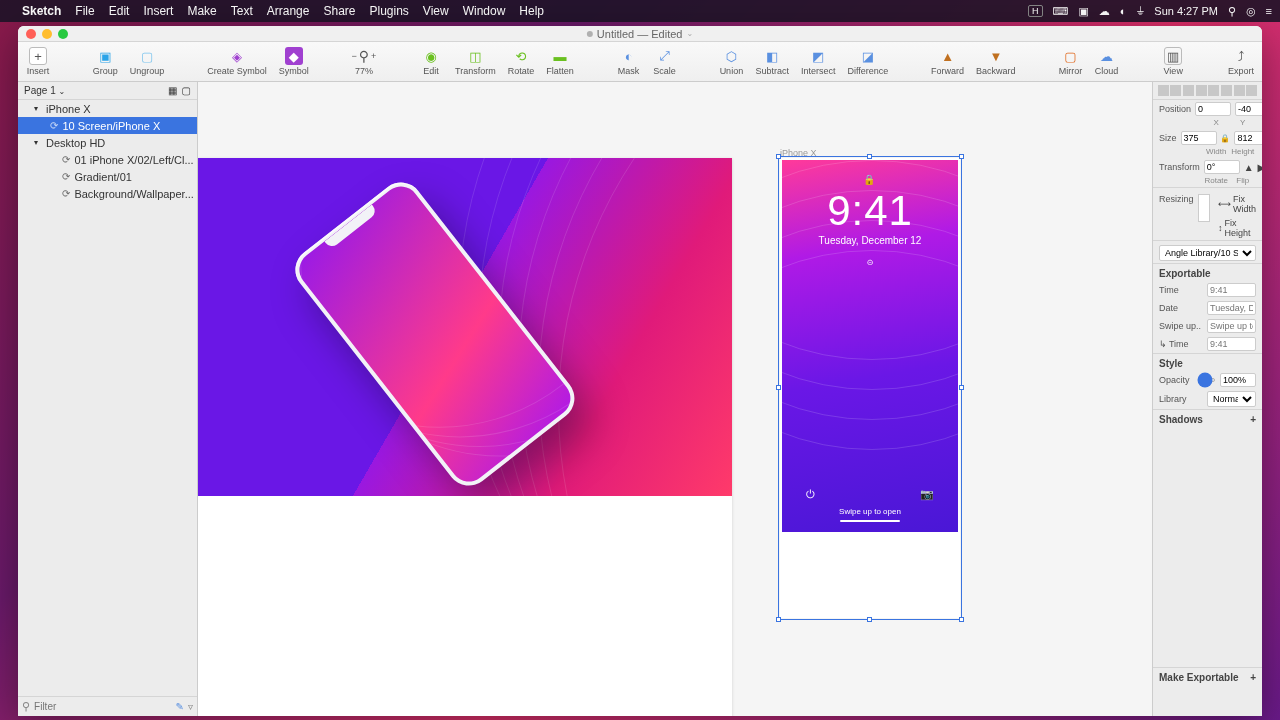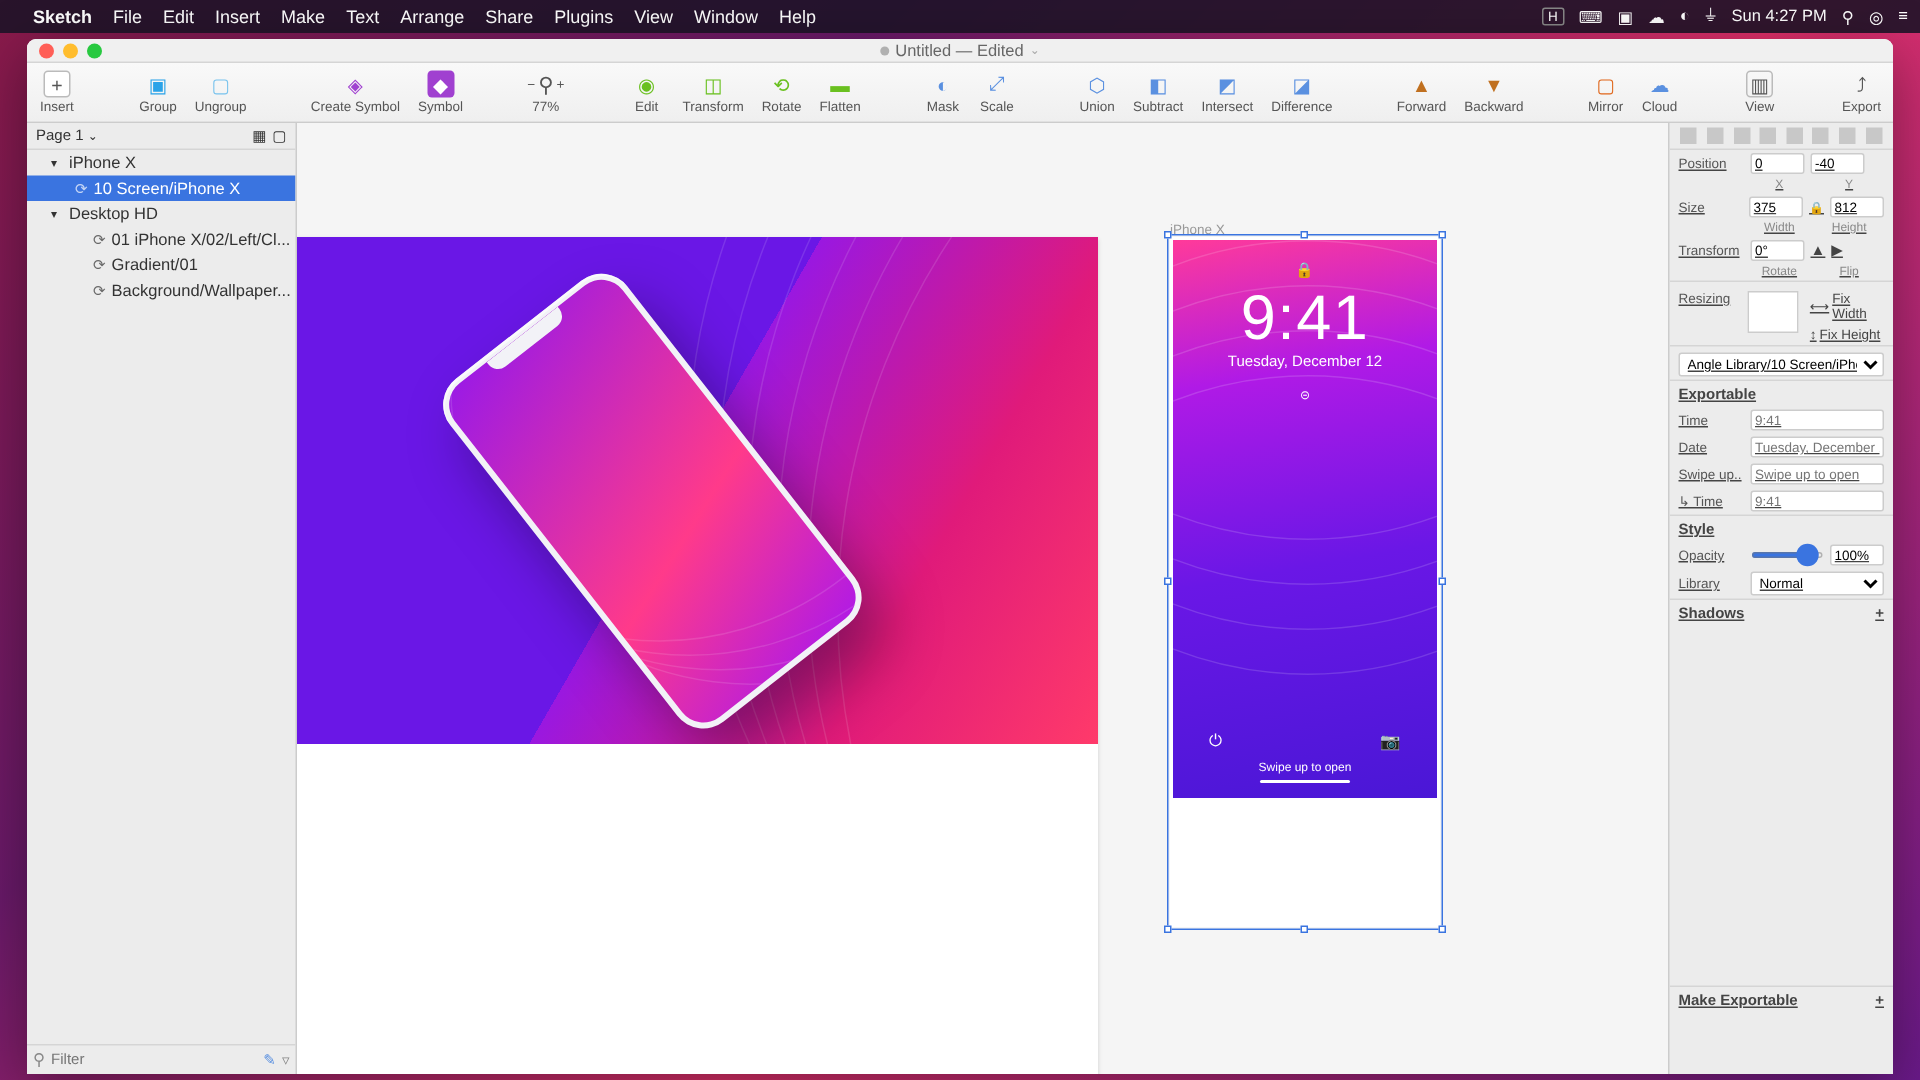--- a/index.html
+++ b/index.html
@@ -58,21 +58,21 @@
 .lockscr { position:absolute; top:2px; left:2px; right:2px; height:372px; background:linear-gradient(170deg,#ff3a9a 0%,#b01ae6 25%,#6a17e6 58%,#4a17d6 100%); overflow:hidden; color:#fff; text-align:center; }
 .lockscr .w { position:absolute; border:1px solid rgba(255,255,255,.15); border-radius:50%; width:500px; height:500px; left:-160px; }
 .ls-lock{margin-top:14px;font-size:10px;}
 .ls-time{font-size:42px;font-weight:200;letter-spacing:1px;margin-top:2px;}
 .ls-date{font-size:10px;}
 .ls-grab{margin-top:12px;font-size:8px;}
 .ls-bottom{position:absolute;bottom:10px;left:0;right:0;font-size:8px;}
 .ls-icons{display:flex;justify-content:space-between;padding:0 24px;margin-bottom:6px;font-size:11px;}
 .ls-bar{width:60px;height:2px;background:#fff;border-radius:2px;margin:4px auto 0;}
 
-.inspector { width:150px; background:#ececec; border-left:1px solid #ccc; font-size:10px; color:#444; overflow:auto;text-decoration:underline; }
+.inspector { width:110px; background:#ececec; border-left:1px solid #ccc; font-size:10px; color:#444; overflow:auto; }
 .insp-row { display:flex; align-items:center; padding:2px 6px; gap:4px; }
 .insp-row.hdr { border-top:1px solid #d5d5d5; padding-top:4px; font-weight:600; font-size:10px; justify-content:space-between;}
 .insp-row label { width:44px; font-size:9px; color:#555; }
 .insp-row input, .insp-row select { flex:1; min-width:0; font-size:9px; border:1px solid #ccc; border-radius:2px; padding:1px 2px; background:#fff; }
 .insp-row .small { width:36px; flex:none; }
 .alignbar { display:flex; justify-content:space-around; padding:3px 4px; border-bottom:1px solid #d5d5d5; }
 .alignbar span { width:11px; height:11px; background:#c8c8c8; display:block; }
 .sublabels { display:flex; font-size:8px; color:#888; padding:0 6px 2px; }
 .sublabels span { flex:1; text-align:center; }
 .swatch { width:18px; height:12px; border-radius:2px; background:linear-gradient(90deg,#c44,#b4e); border:1px solid #aaa; }

